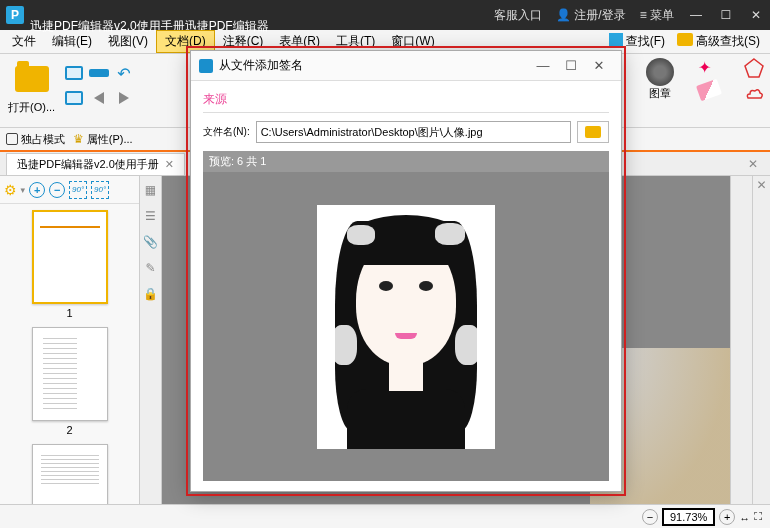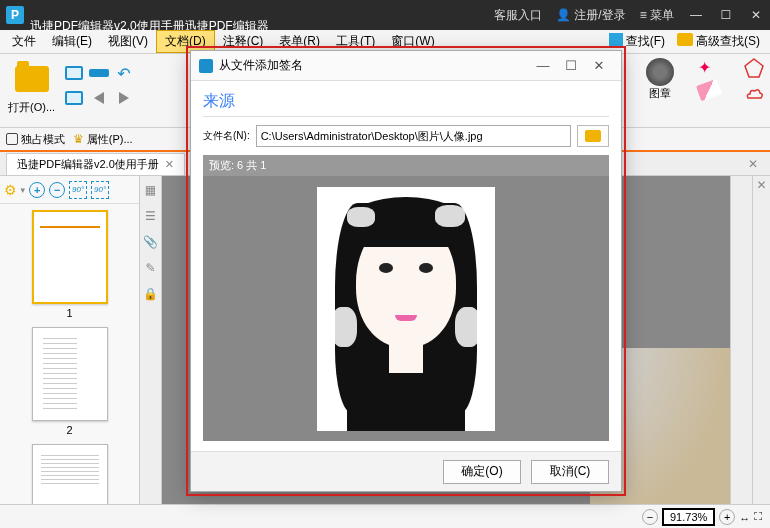--- a/index.html
+++ b/index.html
@@ -88,21 +88,21 @@
 .rpanel { width: 18px; background: #eee; border-left: 1px solid #ccc; }
 .rpanel .x { text-align: center; color: #888; cursor: pointer; padding-top: 2px; }
 
 
 .dialog { position: absolute; left: 178px; top: 50px; width: 432px; height: 442px; background: #fff; border: 1px solid #aaa; box-shadow: 0 4px 20px rgba(0,0,0,0.3); z-index: 100; display: flex; flex-direction: column; outline: 2px solid #d02020; outline-offset: 2px; margin-left: 12px; }
 .dlg-title { height: 30px; background: #fafafa; border-bottom: 1px solid #ddd; display: flex; align-items: center; padding: 0 8px; }
 .dlg-title .ico { width: 14px; height: 14px; background: #1a8fcc; margin-right: 6px; border-radius: 2px; }
 .dlg-title .t { flex: 1; font-size: 12px; }
 .dlg-title .wbtn { width: 28px; text-align: center; cursor: pointer; color: #555; font-size: 13px; }
 .dlg-body { flex: 1; padding: 10px 12px; display: flex; flex-direction: column; }
-.dlg-section-h { color: #3b82f6; font-size: 16px; padding-bottom: 4px; border-bottom: 1px solid #ddd; margin-bottom: 8px; }
+.dlg-section-h { color: #ec4899; font-size: 12px; padding-bottom: 4px; border-bottom: 1px solid #ddd; margin-bottom: 8px; }
 .dlg-row { display: flex; align-items: center; gap: 6px; margin-bottom: 8px; }
 .dlg-row label { font-size: 10px; }
 .dlg-row input { flex: 1; height: 22px; border: 1px solid #aaa; padding: 0 4px; font-size: 11px; }
 .browse-btn { width: 32px; height: 22px; border: 1px solid #bbb; background: #fdfdfd; display: flex; align-items: center; justify-content: center; cursor: pointer; }
 .browse-btn .f { width: 16px; height: 12px; background: #f0b400; border-radius: 2px; }
 .preview-h { background: #999; color: #fff; font-size: 11px; padding: 3px 6px; }
 .preview-area { flex: 1; background: #888; display: flex; align-items: center; justify-content: center; }
 .preview-img { width: 178px; height: 244px; background: #fff; position: relative; overflow: hidden; }
 
 .face { position: absolute; left: 50%; top: 30px; transform: translateX(-50%); width: 100px; height: 130px; background: #fdf5ef; border-radius: 50% 50% 45% 45%; }
@@ -325,17 +325,13 @@
         <div class="eye l"></div>
           <div class="eye r"></div>
           <div class="mouth"></div>
         <div class="shine" style="top:20px;left:30px;width:28px;height:20px"></div>
         <div class="shine" style="top:18px;right:30px;width:30px;height:22px"></div>
         <div class="shine" style="top:120px;left:14px;width:26px;height:40px"></div>
         <div class="shine" style="top:120px;right:14px;width:26px;height:40px"></div>
       </div>
     </div>
   </div>
-  <div class="dlg-footer">
-    <button class="dlg-btn">确定(O)</button>
-    <button class="dlg-btn">取消(C)</button>
-  </div>
 </div>
 
 </body></html>

